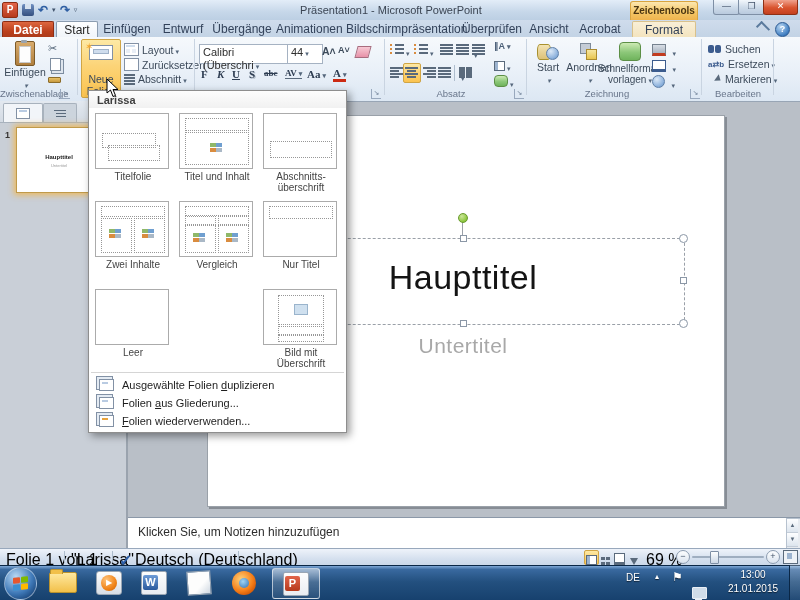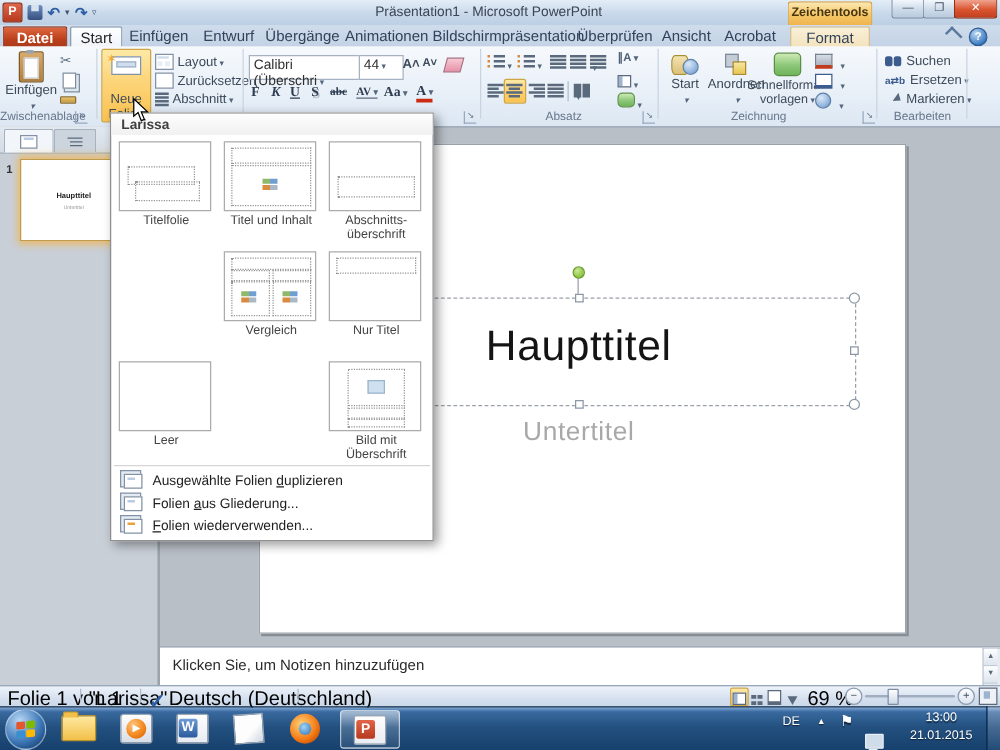--- a/index.html
+++ b/index.html
@@ -433,20 +433,30 @@
     </div>
     <div class="glabel">Titel und Inhalt</div>
   </div>
   <div class="gitem" style="left:174px;top:22px">
     <div class="gthumb">
       <div class="ph" style="left:6px;top:27px;width:60px;height:15px"></div>
     </div>
     <div class="glabel">Abschnitts-überschrift</div>
   </div>
 
+  <div class="gitem" style="left:6px;top:110px">
+    <div class="gthumb">
+      <div class="ph" style="left:5px;top:4px;width:62px;height:9px"></div>
+      <div class="ph" style="left:5px;top:16px;width:29px;height:33px"></div>
+      <div class="ph" style="left:38px;top:16px;width:29px;height:33px"></div>
+      <div class="clu" style="left:13px;top:27px"></div>
+      <div class="clu" style="left:46px;top:27px"></div>
+    </div>
+    <div class="glabel">Zwei Inhalte</div>
+  </div>
   <div class="gitem" style="left:90px;top:110px">
     <div class="gthumb">
       <div class="ph" style="left:5px;top:4px;width:62px;height:8px"></div>
       <div class="ph" style="left:5px;top:14px;width:29px;height:7px"></div>
       <div class="ph" style="left:38px;top:14px;width:29px;height:7px"></div>
       <div class="ph" style="left:5px;top:23px;width:29px;height:26px"></div>
       <div class="ph" style="left:38px;top:23px;width:29px;height:26px"></div>
       <div class="clu" style="left:13px;top:31px"></div>
       <div class="clu" style="left:46px;top:31px"></div>
     </div>

